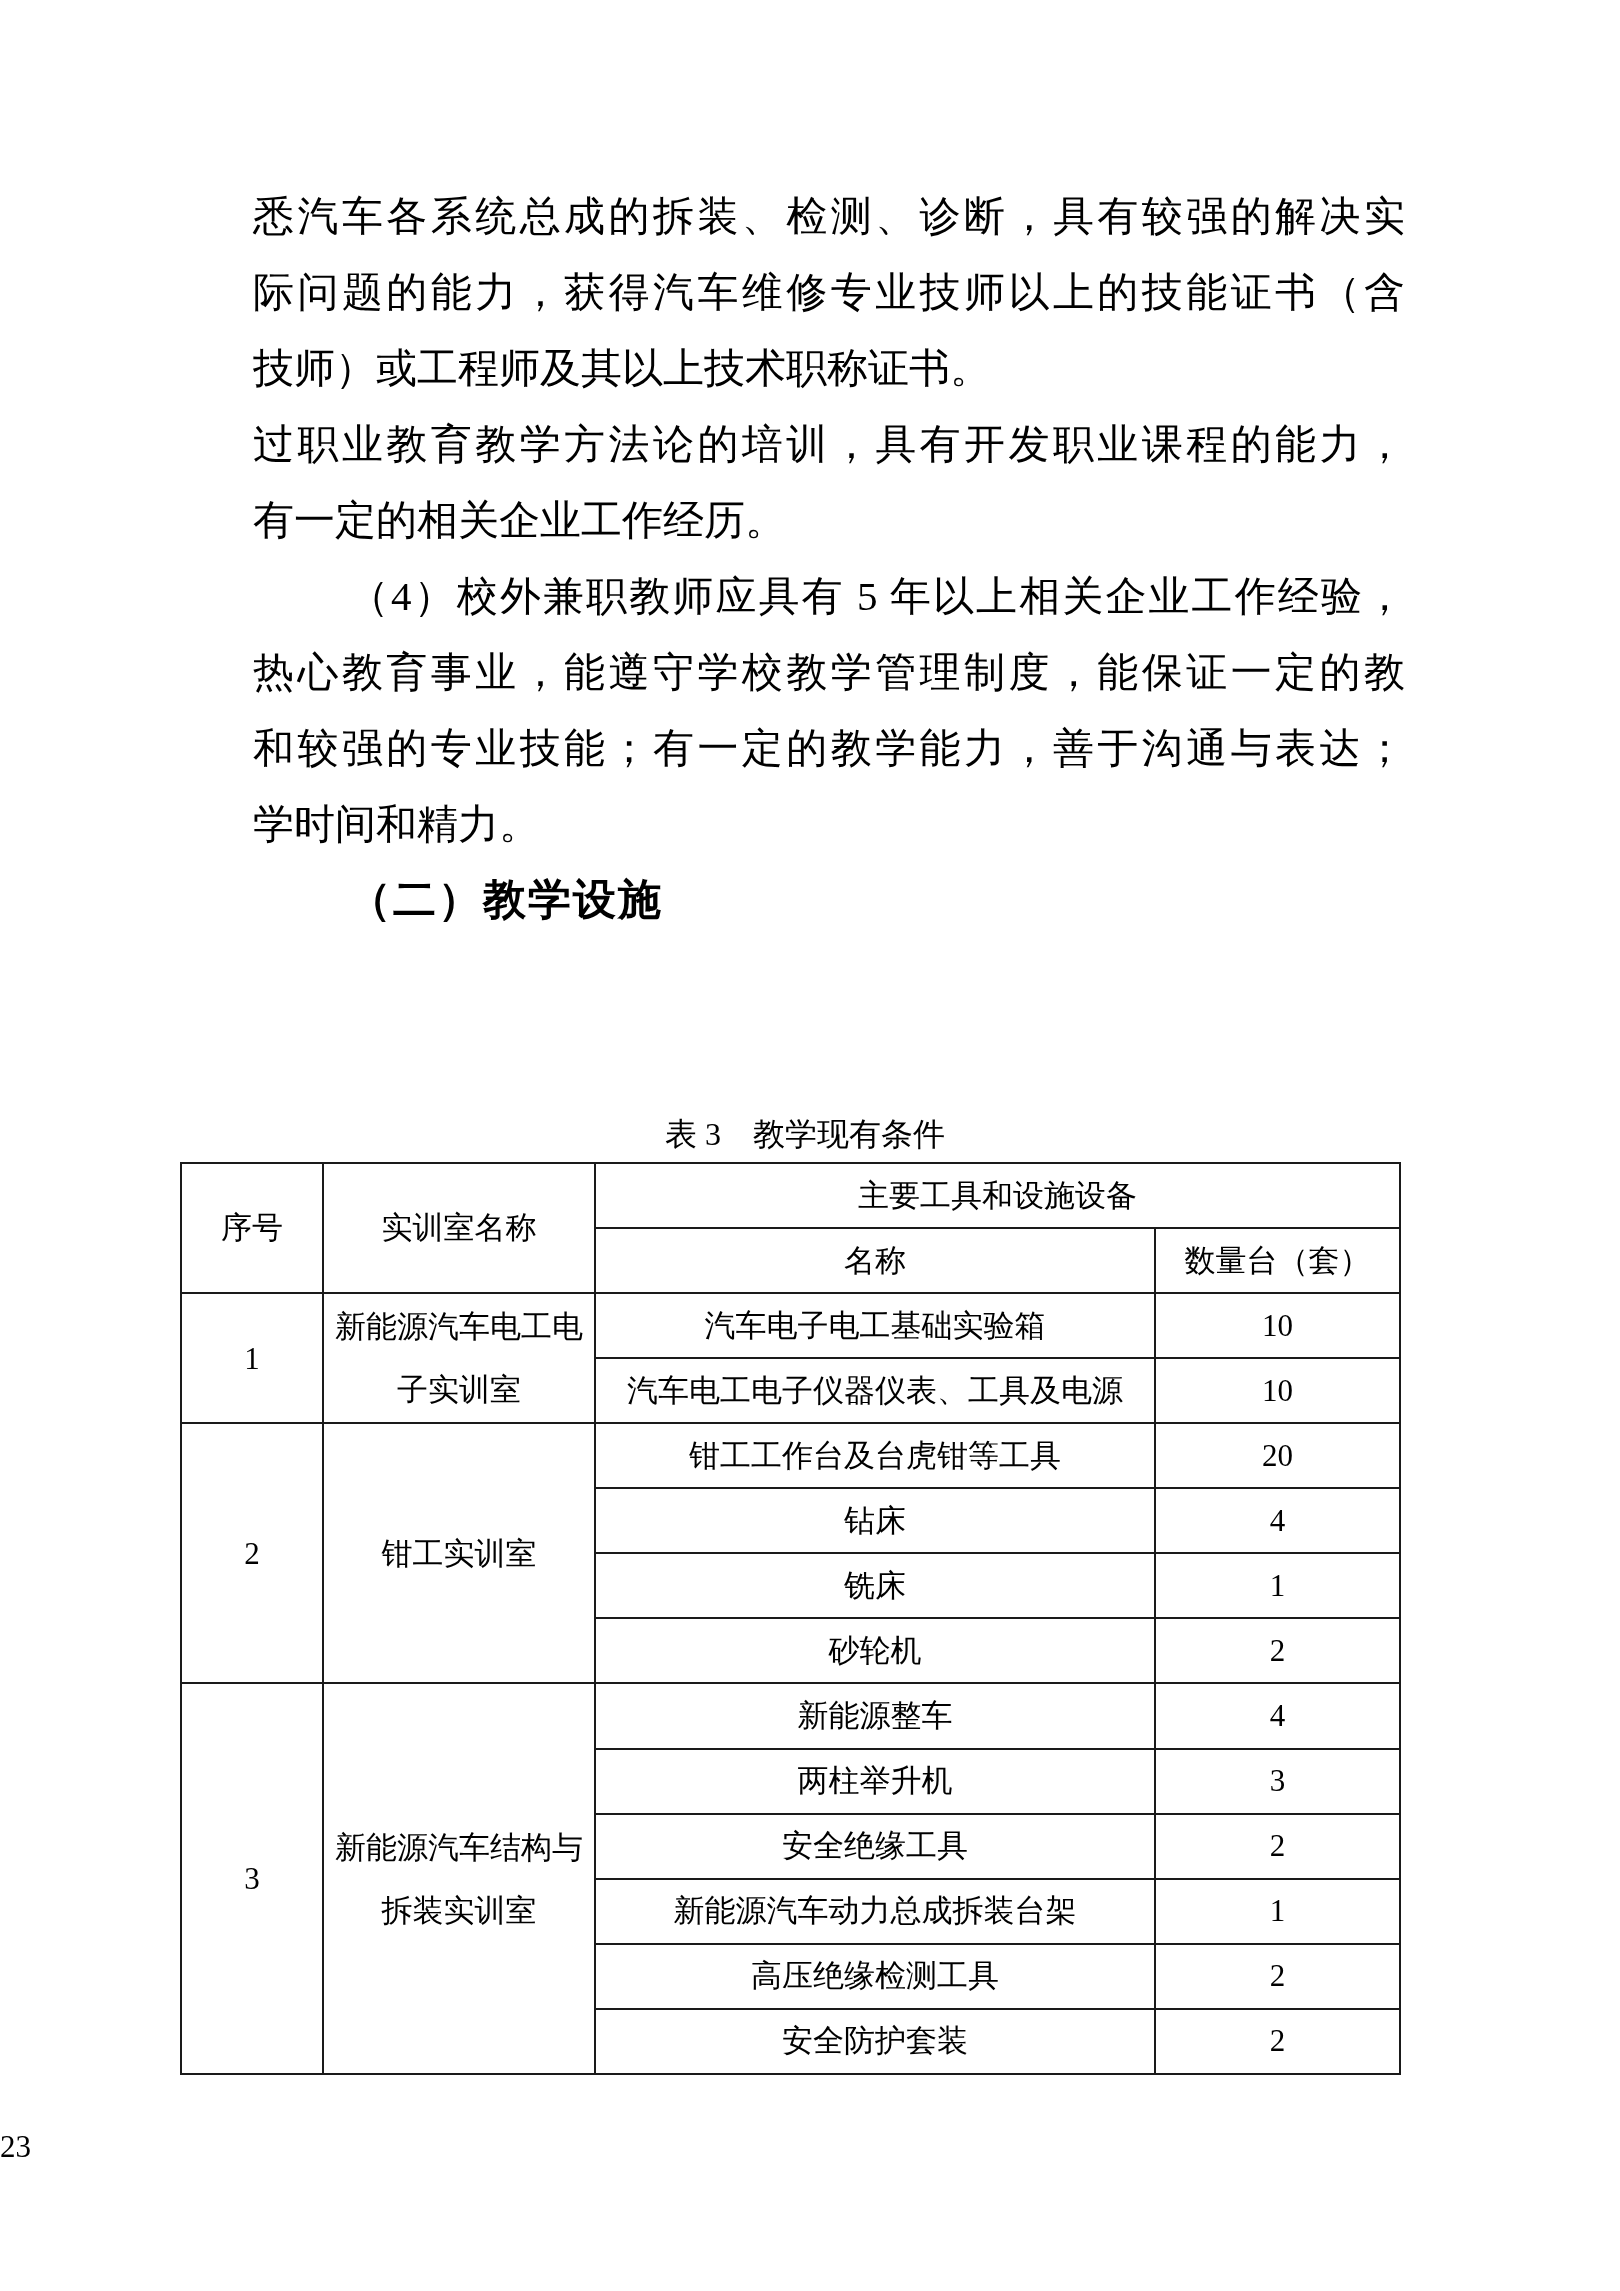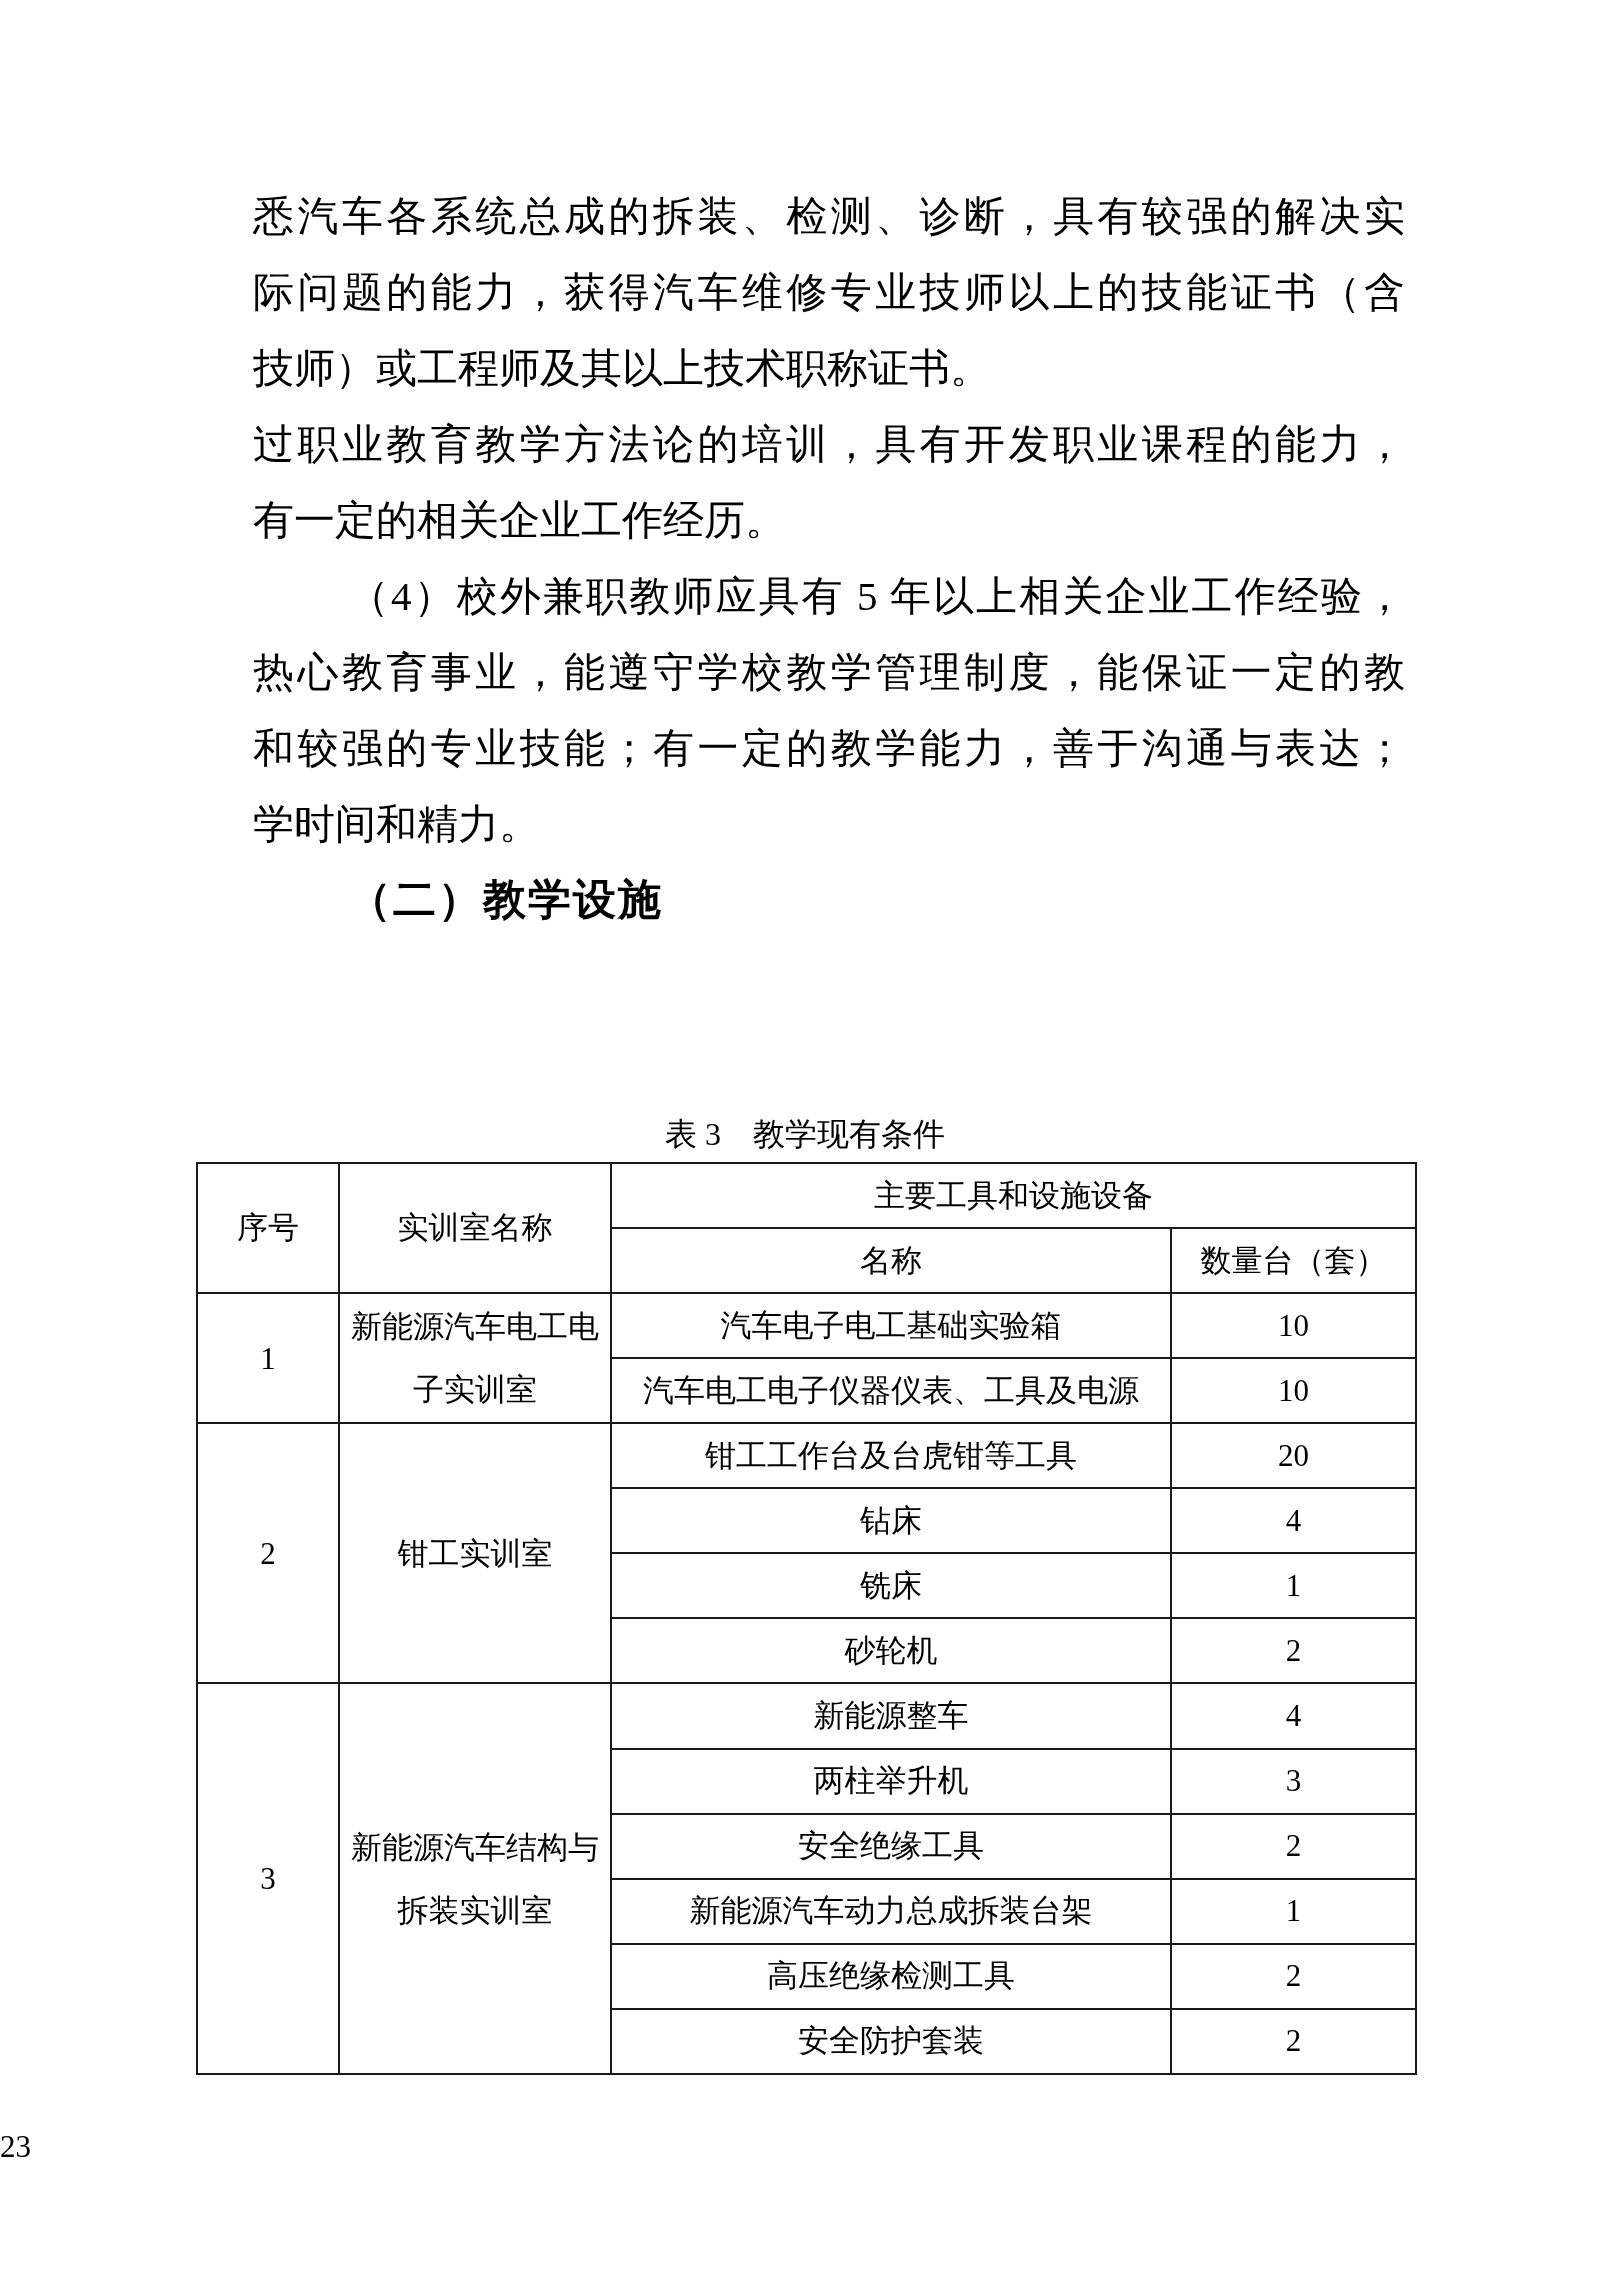--- a/index.html
+++ b/index.html
@@ -50,21 +50,21 @@
     width: 1218px;
     height: 47px;
     line-height: 47px;
     text-align: center;
     font-size: 32px;
     font-weight: normal;
   }
   
   .tbl {
     position: absolute;
-    left: 196px;
+    left: 180px;
     top: 1162px;
     width: 1218px;
     height: 913px;
     border-collapse: collapse;
     table-layout: fixed;
     font-size: 31px;
     border: 2.9px solid #1a1a1a;
   }
   .tbl th, .tbl td {
     border: 2px solid #1a1a1a;

